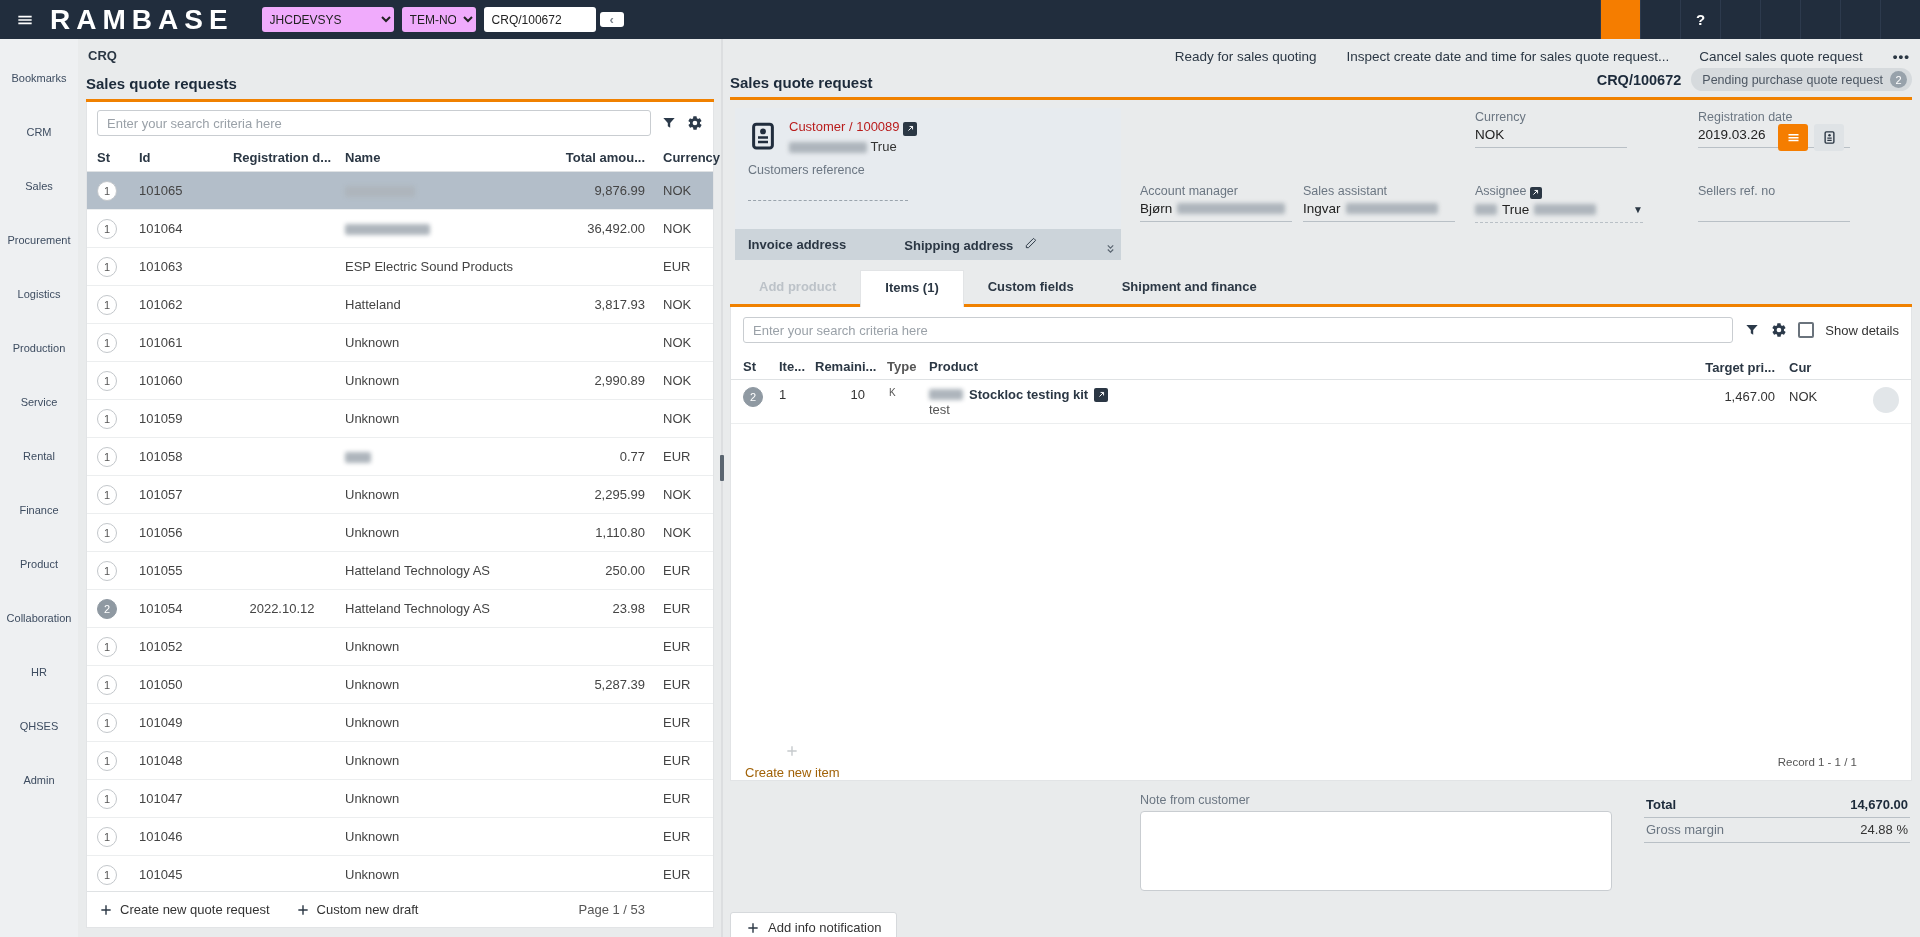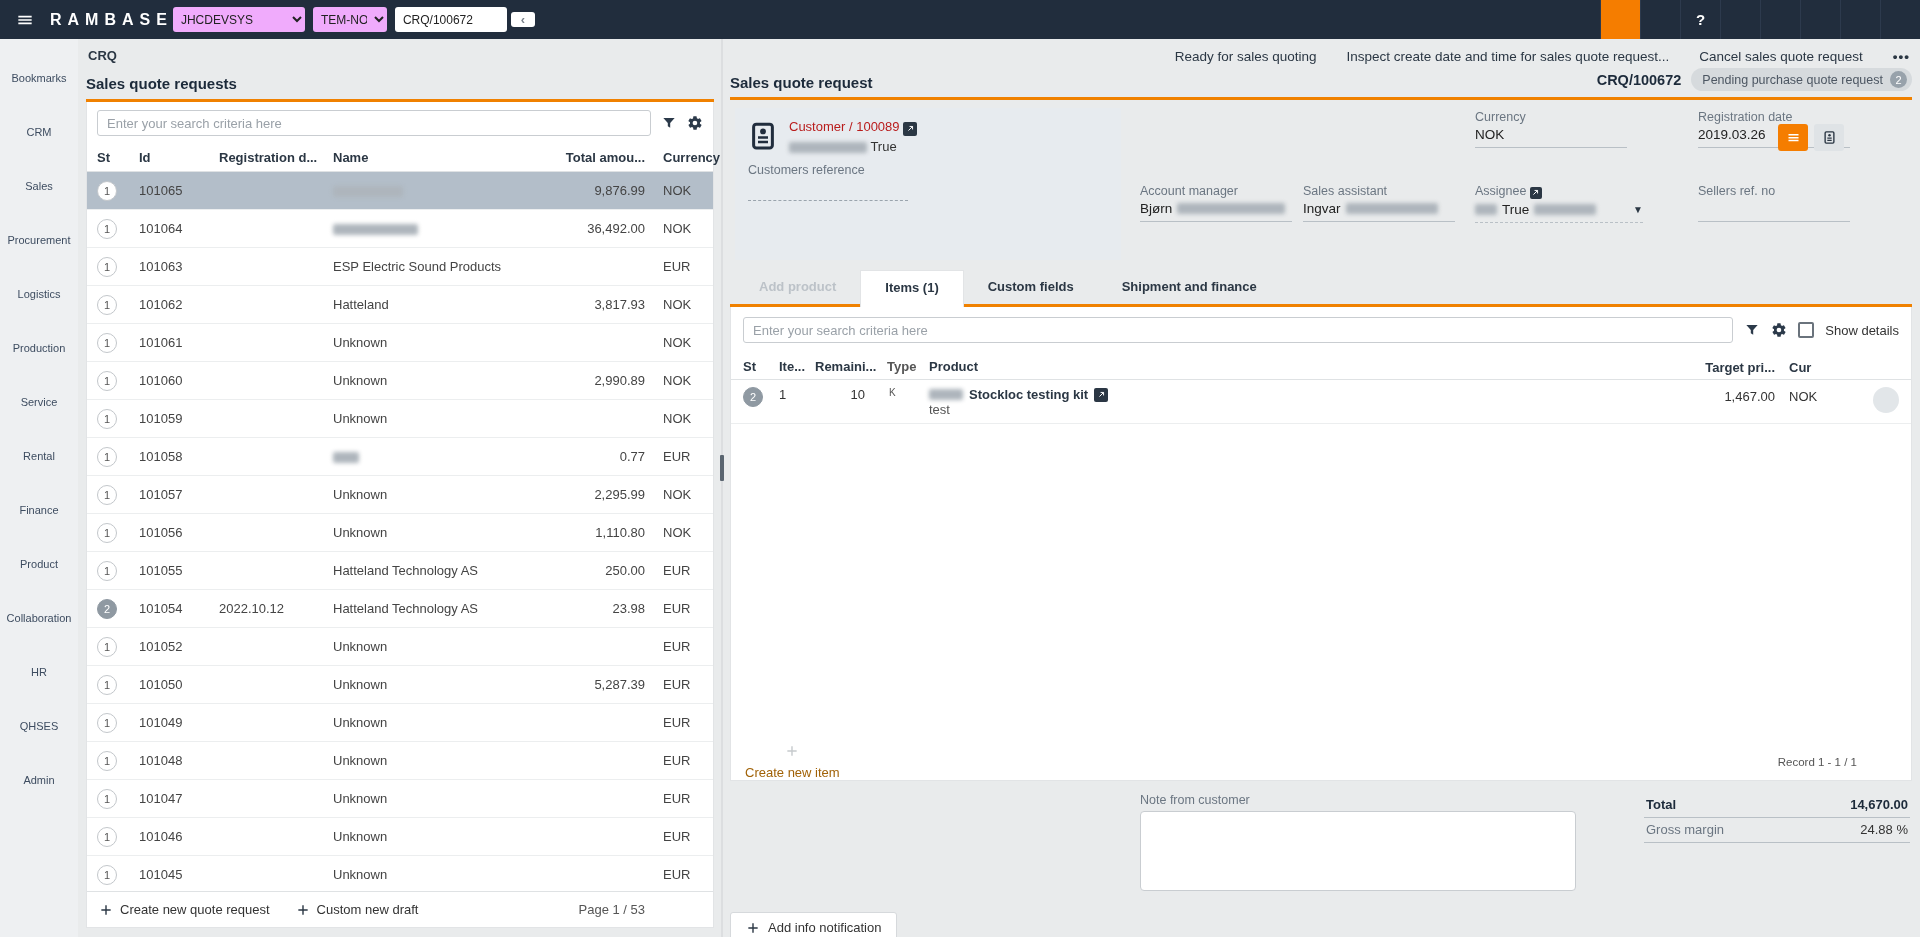--- a/index.html
+++ b/index.html
@@ -10,21 +10,21 @@
     font-family:"Liberation Sans", "DejaVu Sans", sans-serif;
     font-size:13px;
   }
   .icn, [data-icon] { display:inline-flex; align-items:center; justify-content:center; }
   [data-icon] svg { width:1em; height:1em; fill:currentColor; }
 
   
   .topbar { position:absolute; top:0; left:0; right:0; height:39px; background:#212d3d;
             display:flex; align-items:center; z-index:50; }
   .tb-burger { width:50px; height:39px; color:#fff; font-size:20px; display:flex; align-items:center; justify-content:center; cursor:pointer; }
-  .tb-logo { color:#fff; font-weight:800; font-size:16px; letter-spacing:6px; font-stretch:expanded; }
+  .tb-logo { color:#fff; font-weight:800; font-size:28px; letter-spacing:6px; margin-right:28px; font-stretch:expanded; }
   .tb-ctl { height:25px; border:none; border-radius:3px; font-size:12px; font-family:inherit; }
   select.tb-ctl { background:#f0abfc; color:#222; padding:0 4px; margin-right:8px; }
   #sys-select { width:132px; }
   #mod-select { width:74px; }
   .tb-search { width:112px; background:#fff; color:#222; padding:0 8px; margin-right:4px; }
   .tb-back { width:24px; background:#fff; color:#7a828c; font-weight:bold; border-radius:3px; cursor:pointer;
              display:flex; align-items:center; justify-content:center; }
   .tb-right { margin-left:auto; display:flex; height:39px; }
   .tb-icon { width:40px; height:39px; color:#fff; font-size:17px; display:flex; align-items:center; justify-content:center;
              border-left:1px solid #2d3a4d; cursor:pointer; }
@@ -61,21 +61,21 @@
   .left-panel .panel-title { margin-top:12px; }
   .list-card { flex:1; min-height:0; background:#fff; border:1px solid #e2e4e6; border-top:none;
                display:flex; flex-direction:column; margin-bottom:9px; }
   .search-row { padding:8px 10px; display:flex; gap:10px; align-items:center; }
   .thead { display:flex; padding:0 10px; height:28px; align-items:center; font-weight:bold; color:#2b3744;
            border-bottom:1px solid #dfe2e4; }
   .tbody { flex:1; overflow:hidden; }
   .trow { display:flex; align-items:center; height:38px; padding:0 10px; border-bottom:1px solid #eceeef;
           color:#444; cursor:pointer; }
   .trow.selected { background:#b3bec9; }
-  .c-st { width:42px; } .c-id { width:80px; } .c-reg { width:114px; } .c-name { flex:1; }
+  .c-st { width:42px; } .c-id { width:80px; } .c-reg { width:126px;text-align:center; } .c-name { flex:1; }
   .c-amt { width:100px; text-align:right; } .c-cur { width:58px; padding-left:18px; }
   .tfoot { height:36px; border-top:1px solid #dfe2e4; display:flex; align-items:center; padding:0 12px; gap:26px; }
   .plus-btn { display:flex; align-items:center; gap:7px; color:#333; cursor:pointer; }
   .plus-btn .icn { color:#2b3744; font-size:14px; font-weight:bold; }
   .page-info { margin-left:auto; color:#555; }
 
   
   .splitter { position:absolute; top:39px; left:721px; width:2px; bottom:0; background:#dcdee0; }
   .split-handle { position:absolute; top:455px; left:720px; width:4px; height:26px; background:#5a6570; border-radius:1px; }
 
@@ -147,21 +147,21 @@
   .trash { color:#c8ccd0; font-size:15px; }
   .row-go { width:26px; height:26px; border-radius:50%; background:#e2e6e9; display:flex; align-items:center;
             justify-content:center; cursor:pointer; font-size:14px; color:#f08100; }
   .i-spacer { flex:1; }
   .i-foot { display:flex; align-items:center; padding:0 14px; height:36px; }
   .i-foot .plus-btn { color:#a16207;flex-direction:column; } .i-foot .plus-btn .icn { color:#c6cacd; }
   .record-info { margin-left:auto; margin-right:16px; color:#555; font-size:11.5px; }
   .i-foot .pager { gap:8px; } .i-foot .pg { font-size:11px; }
 
   .bottom-section { display:flex; margin-top:12px; flex:none; }
-  .note-wrap { margin-left:410px; width:436px; }
+  .note-wrap { margin-left:410px; width:472px; }
   .note-wrap .lbl { color:#6b7682; font-size:12.5px; margin-bottom:4px; }
   .note-ta { width:100%; height:80px; border:1px solid #c9cdd1; border-radius:4px; background:#fff; resize:none; }
   .totals { margin-left:auto; width:266px; margin-right:2px; }
   .t-row { display:flex; justify-content:space-between; padding:4px 2px 5px; border-bottom:1px solid #b9c0c6; }
   .t-row.main .lb, .t-row.main .vl { font-weight:bold; color:#1c2a3a; }
   .t-row .lb { color:#6b7682; } .t-row .vl { color:#333; }
 
   .add-info-row { margin-top:18px; }
   .add-info-btn { display:inline-flex; align-items:center; gap:8px; background:#fff; border:1px solid #d6d9dc;
                   border-radius:3px; padding:7px 15px; color:#333; cursor:pointer; }
@@ -694,20 +694,36 @@
             <span class="blur" style="width:78px"></span>
             <span>True</span>
           </div>
         </div>
       </div>
       <div class="cc-refs">
         <div class="cc-ref">
           <div class="lbl">Customers reference</div>
           <div class="val"></div>
         </div>
+      </div>
+      <div class="cc-addr">
+        <span>Invoice address</span>
+        <span>
+          <span>Shipping address</span>
+          <span class="edit icn" data-icon="pencil">
+              <svg viewBox="0 0 24 24">
+                <path d="M4 20v-3.6L15.8 4.6a1 1 0 0 1 1.4 0l2.2 2.2a1 1 0 0 1 0 1.4L7.6 20z" fill="none" stroke="currentColor" stroke-width="1.7"></path>
+              </svg>
+            </span>
+        </span>
+        <span class="cc-collapse icn" data-icon="dbl-chevron">
+            <svg viewBox="0 0 24 24">
+              <path d="M7 4.5l5 5 5-5M7 12l5 5 5-5" fill="none" stroke="currentColor" stroke-width="2.2"></path>
+            </svg>
+          </span>
       </div>
     </div>
 
     <div class="fld" style="left:410px; top:76px;">
       <div class="lbl">Account manager</div>
       <div class="val">
         <span>Bjørn</span>
         <span class="blur" style="width:108px"></span>
       </div>
     </div>

